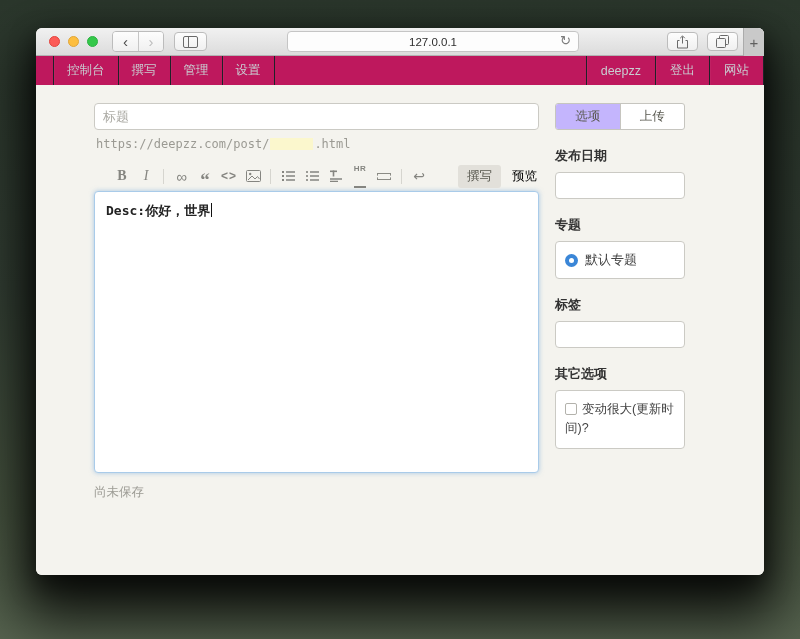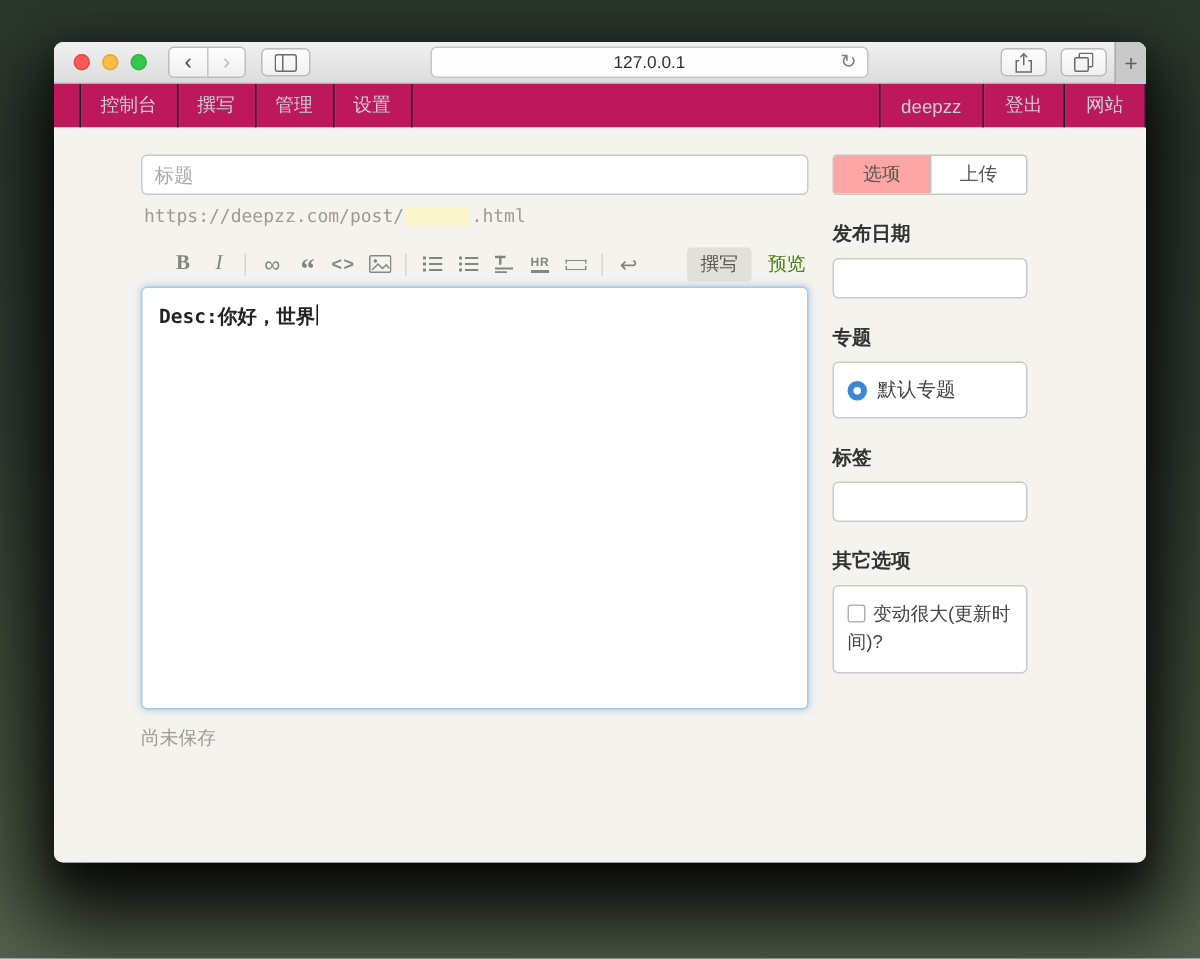--- a/index.html
+++ b/index.html
@@ -86,45 +86,45 @@
   .ed-toolbar { display:flex; align-items:center; padding:0 2px 0 16px; height:24px; margin-bottom:3px; color:#8b8b85; }
   .tool-btn {
     min-width:22px; height:22px; display:flex; align-items:center; justify-content:center;
     font-size:13px; color:#858580; margin:0 1px;
   }
   .tool-btn.bold { font-family:"Liberation Serif","DejaVu Serif",serif; font-weight:bold; font-size:14px; }
   .tool-btn.italic { font-family:"Liberation Serif","DejaVu Serif",serif; font-style:italic; font-size:14px; }
   .tool-btn.link { font-size:15px; letter-spacing:-1px; }
   .tool-btn.quote { font-family:"Liberation Serif","DejaVu Serif",serif; font-weight:bold; font-size:19px; padding-top:8px; }
   .tool-btn.code { font-size:12px; font-weight:bold; letter-spacing:1px; }
-  .tool-btn.hr span { font-size:8px; font-weight:bold; border-bottom:2px solid #858580; padding-bottom:1px; letter-spacing:0.5px; }
+  .tool-btn.hr span { font-size:8px; font-weight:bold; border-bottom:2px solid #858580; padding-bottom:13px; letter-spacing:0.5px; }
   .tool-btn.brk span { display:block; width:14px; height:7px; border:1px dashed #8b8b85; border-top:1px solid #8b8b85; border-bottom:1px solid #8b8b85; }
   .tool-btn.undo { font-size:14px; }
   .tool-divider { width:1px; height:15px; background:#d6d5cf; margin:0 5px; }
   .mode-tabs { margin-left:auto; display:flex; align-items:center; gap:11px; }
   .write-pill { background:#e2e0da; color:#58584f; font-size:12.5px; padding:3px 9px; border-radius:3px; }
-  .preview-link { color:#4d7c0f; font-size:12.5px; }
+  .preview-link { color:#000000; font-size:12.5px; }
   
   .editor-area {
     width:100%; height:282px; background:#fff; border:1px solid #a9cbe9; border-radius:4px;
     box-shadow:0 0 5px rgba(106,164,217,0.55); padding:10px 11px; margin-bottom:11px;
     font-family:"DejaVu Sans Mono","Liberation Mono",monospace; font-size:13px; font-weight:600; color:#222;
   }
   .caret { display:inline-block; width:1px; height:14px; background:#111; vertical-align:-2px; margin-left:1px; }
   .bottom-row { display:flex; }
   .status-text { font-size:12.5px; color:#9c9b94; }
   .btns { margin-left:auto; display:flex; gap:13px; }
   .btn { font-size:13px; padding:5px 11px; border-radius:3px; line-height:1.2; }
   .btn.secondary { background:linear-gradient(#fbfaf7,#efeee7); border:1px solid #c6c5bf; color:#3f3f3f; }
   .btn.primary { background:#40708f; border:1px solid #38627d; color:#fff; }
   
   .sidebar { width:130px; font-size:13px; }
   .side-tabs { display:flex; border:1px solid #c6c5bf; border-radius:3px; overflow:hidden; background:#fff; }
   .side-tab { flex:1; text-align:center; padding:4px 0; font-size:12.5px; color:#58584f; }
-  .side-tab.active { background:#fca5a5; }
+  .side-tab.active { background:#c4b5fd; }
   .side-tab + .side-tab { border-left:1px solid #c6c5bf; }
   .side-label { font-weight:bold; color:#333; margin-top:17px; font-size:13px; }
   .side-input {
     width:100%; height:27px; border:1px solid #cbcac4; border-radius:4px; background:#fff;
     margin-top:7px; padding:0 7px; font-size:13px; outline:none;
   }
   .side-box { background:#fff; border:1px solid #cbcac4; border-radius:4px; margin-top:7px; padding:9px 9px; }
   .topic-row { display:flex; align-items:center; gap:7px; }
   .radio-dot { width:13px; height:13px; border-radius:50%; background:#3a86d7; position:relative; flex-shrink:0; }
   .radio-dot::after { content:""; position:absolute; left:4px; top:4px; width:5px; height:5px; border-radius:50%; background:#fff; }

